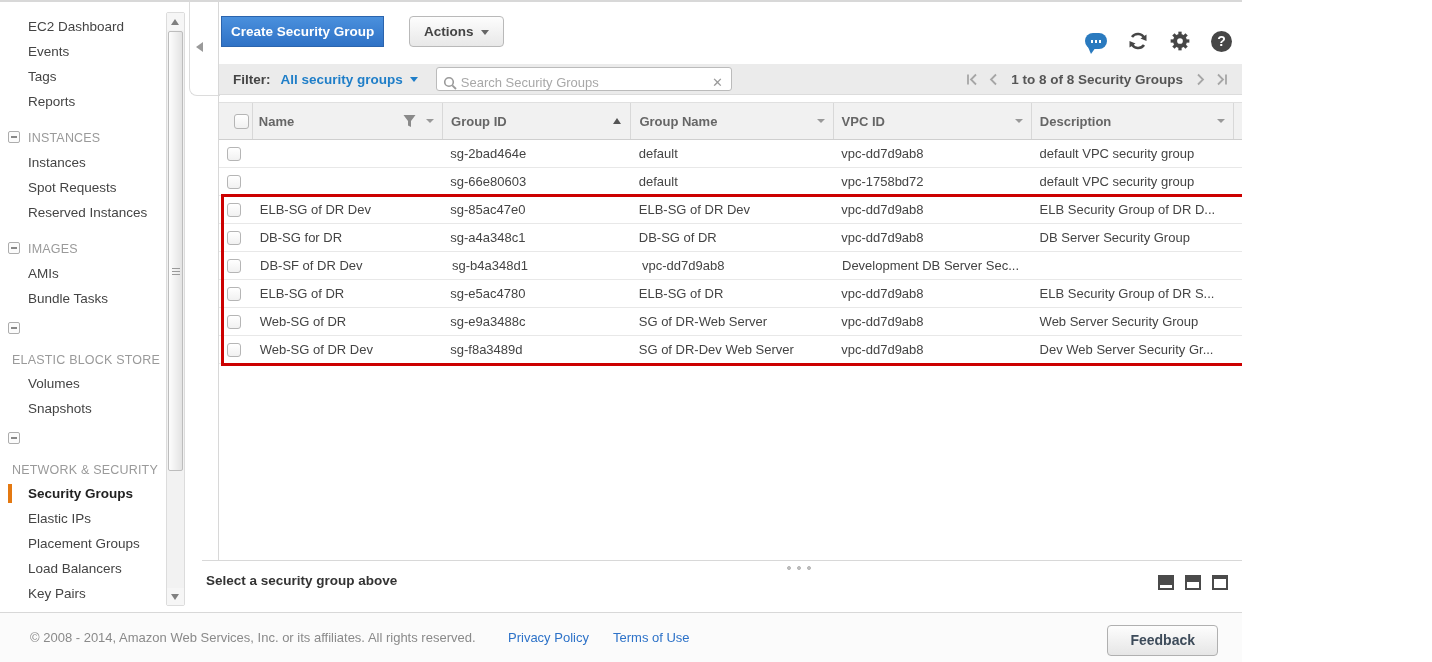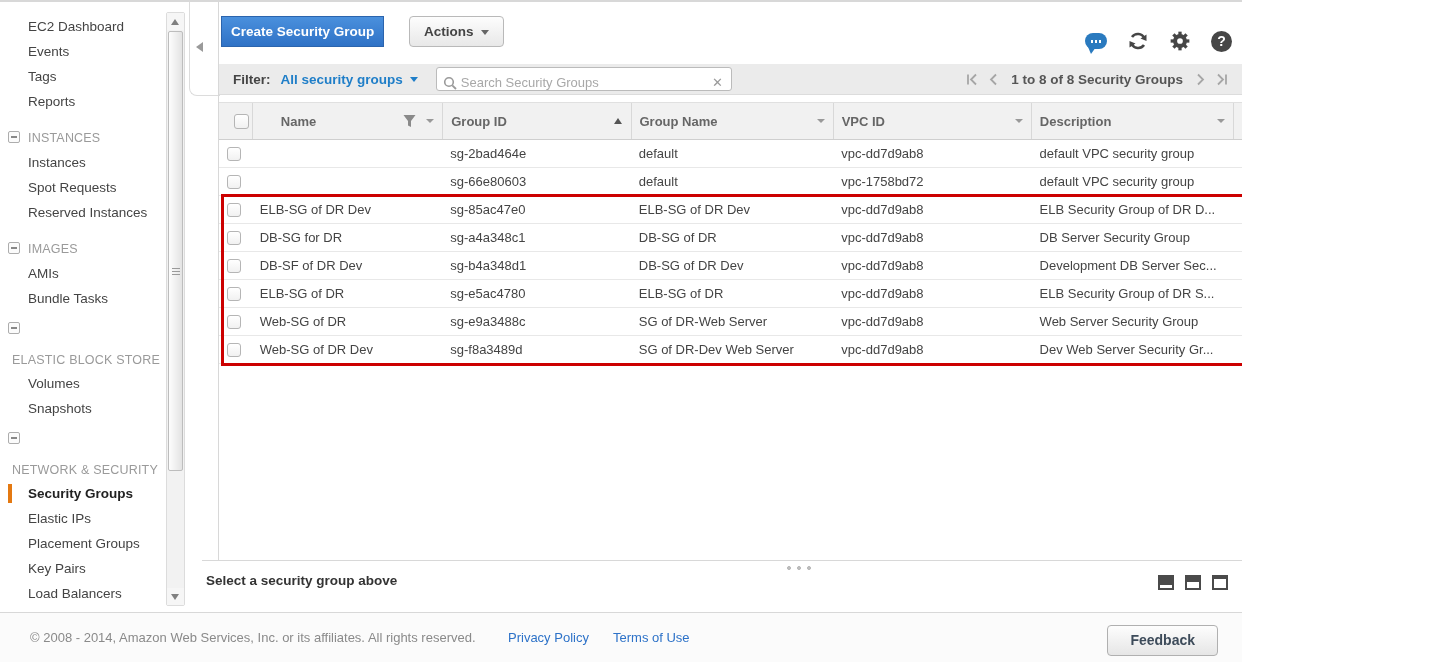--- a/index.html
+++ b/index.html
@@ -68,21 +68,21 @@
   .search-glass { margin-left:6px; }
   .search-clear { margin-right:8px; color:#9a9a9a; font-size:13px; cursor:pointer; }
   .pagination { position:absolute; right:14px; top:0; height:31px; display:flex; align-items:center; gap:9px; }
   .pag-label { font-weight:bold; color:#555; font-size:13.5px; margin:0 4px; }
   .pag-btn { cursor:pointer; display:flex; align-items:center; }
 
   
   .thead { position:absolute; left:219px; top:102px; right:0; height:38px; background:#f1f1f1; border-top:1px solid #e0e0e0; border-bottom:1px solid #cfcfcf; display:flex; font-size:13px; font-weight:bold; color:#666; }
   .th { position:relative; display:flex; align-items:center; padding-left:8px; border-left:1px solid #d8d8d8; cursor:pointer; }
   .th.first { border-left:none; }
-  .col-cb { width:33px; } .col-name { width:192px; padding-left:28px; } .col-gid { width:190px; }
+  .col-cb { width:33px; } .col-name { width:192px; padding-left:6px; } .col-gid { width:190px; }
   .col-gname { width:204px; } .col-vpc { width:200px; } .col-desc { width:204px; } .col-rest { flex:1; }
   .th .caret-sm { position:absolute; right:8px; top:16px; width:0; height:0; border-left:4px solid transparent; border-right:4px solid transparent; border-top:4.5px solid #999; }
   .th .sort-asc { position:absolute; right:9px; top:15px; width:0; height:0; border-left:4.5px solid transparent; border-right:4.5px solid transparent; border-bottom:6px solid #555; }
   .th .funnel { position:absolute; right:26px; top:11px; }
   .checkbox { width:15px; height:15px; border:1px solid #b5b5b5; border-radius:3px; background:linear-gradient(#fff,#f1f1f1); margin-left:8px; cursor:pointer; }
 
   .tbody { position:absolute; left:219px; top:140px; right:0; }
   .trow { display:flex; height:28px; line-height:27px; border-bottom:1px solid #e8e8e8; font-size:13px; color:#444; cursor:pointer; }
   .td { overflow:hidden; white-space:nowrap; padding-left:8px; }
   .trow .col-cb { display:flex; align-items:center; }
@@ -231,27 +231,27 @@
 
       <div class="nav-item" data-type="link">
         
         
         <span class="nav-label">Placement Groups</span>
       </div>
 
       <div class="nav-item" data-type="link">
         
         
+        <span class="nav-label">Load Balancers</span>
+      </div>
+
+      <div class="nav-item" data-type="link">
+        
+        
         <span class="nav-label">Key Pairs</span>
-      </div>
-
-      <div class="nav-item" data-type="link">
-        
-        
-        <span class="nav-label">Load Balancers</span>
       </div>
 
       <div class="nav-item" data-type="link">
         
         
         <span class="nav-label">Network Interfaces</span>
       </div>
 
   </nav>
 
@@ -416,21 +416,20 @@
         <div class="td col-desc">DB Server Security Group</div>
         <div class="td col-rest"></div>
       </div>
 
       <div class="trow highlighted">
         <div class="td col-cb" style="padding-left:0">
           <span class="checkbox"></span>
         </div>
         <div class="td col-name">DB-SF of DR Dev</div>
         <div class="td col-gid">sg-b4a348d1</div>
-        <div class="td col-gname">DB-SG of DR Dev</div>
         <div class="td col-vpc">vpc-dd7d9ab8</div>
         <div class="td col-desc">Development DB Server Sec...</div>
         <div class="td col-rest"></div>
       </div>
 
       <div class="trow highlighted">
         <div class="td col-cb" style="padding-left:0">
           <span class="checkbox"></span>
         </div>
         <div class="td col-name">ELB-SG of DR</div>

